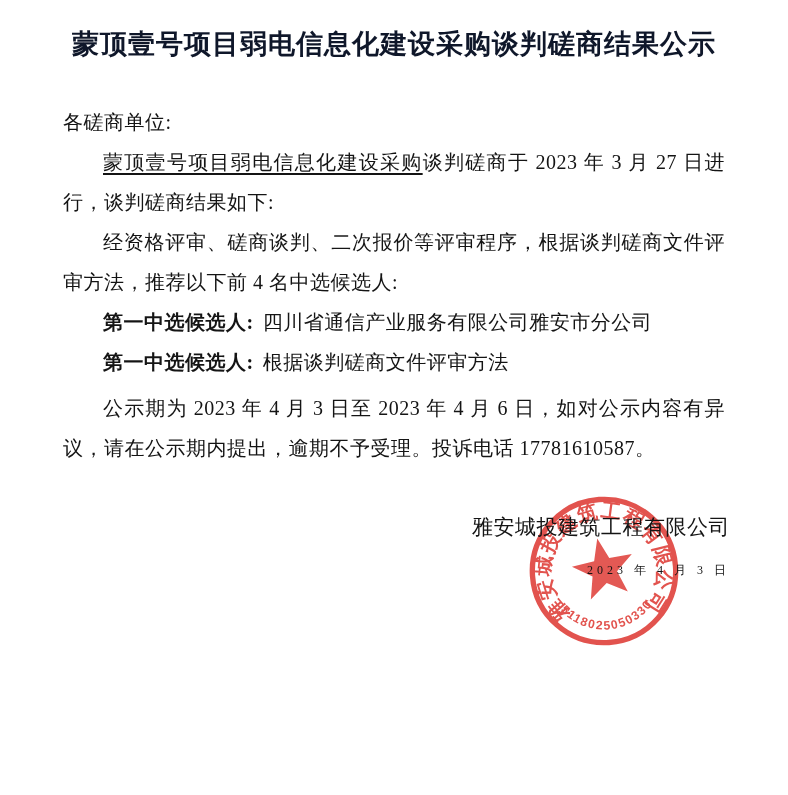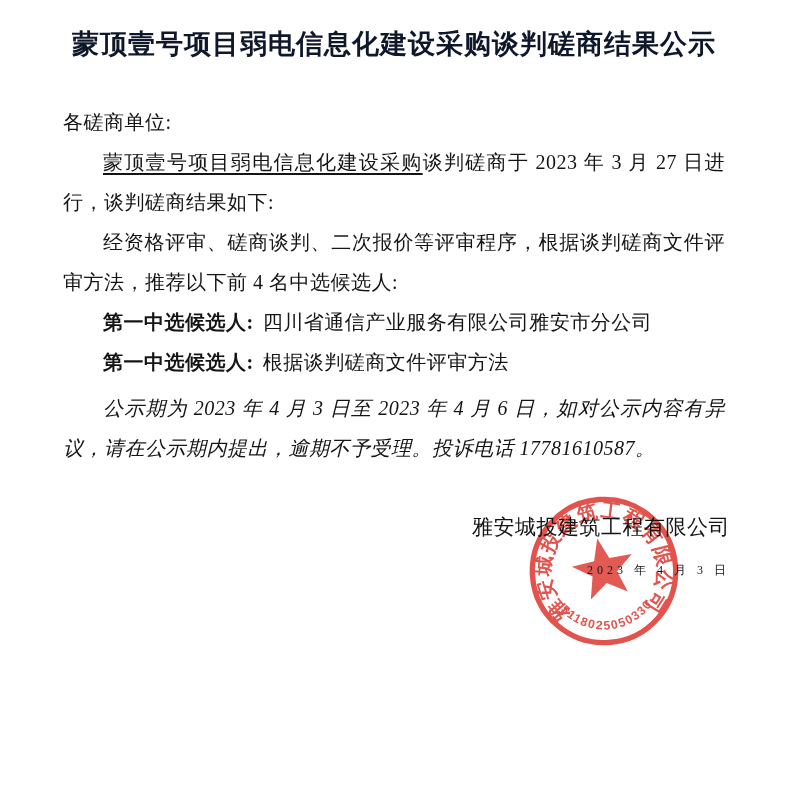--- a/index.html
+++ b/index.html
@@ -25,21 +25,21 @@
   .body{
     margin:40px 63px 0 63px;
     width:662px;
     font-size:20px;
     line-height:40px;
     letter-spacing:0.5px;
     text-align:justify;
   }
   .body p{margin:0;}
   .indent{text-indent:2em;}
-  .para-notice{margin-top:6px !important;font-style:italic;}
+  .para-notice{margin-top:6px !important;}
   .cand-label{margin-right:0.45em;font-weight:bold;}
   u.proj{text-underline-offset:4px;}
   .signature{
     margin-top:39px;
     padding-right:58px;
     text-align:right;
     position:relative;
     z-index:2;
   }
   .sig-company{

